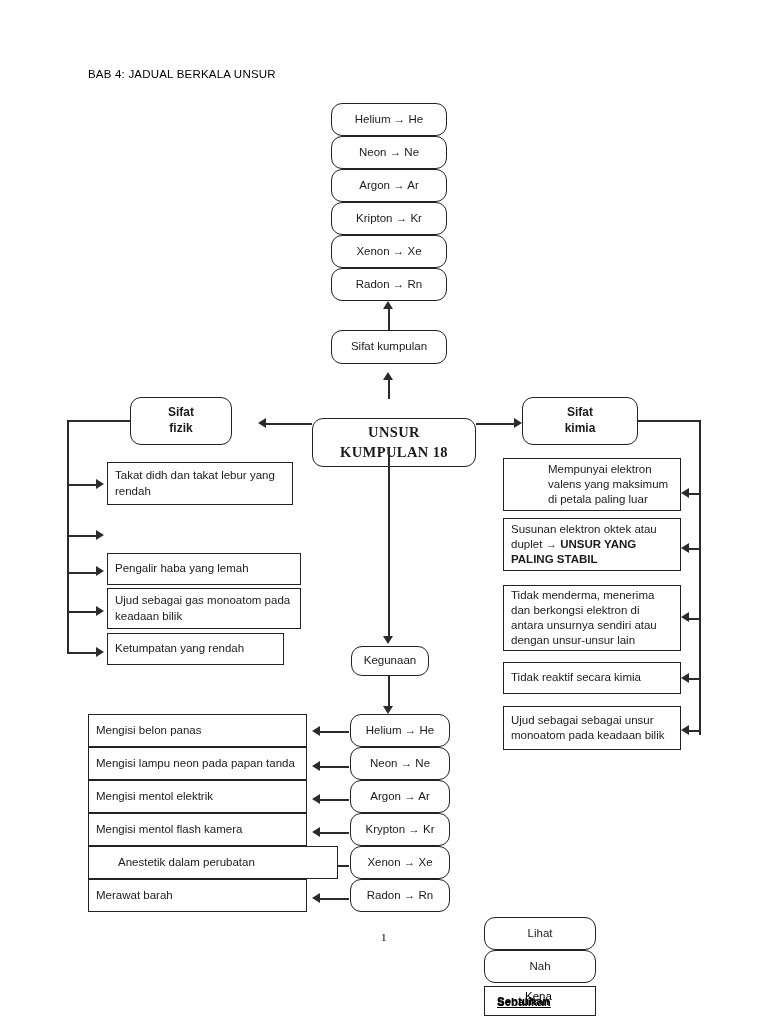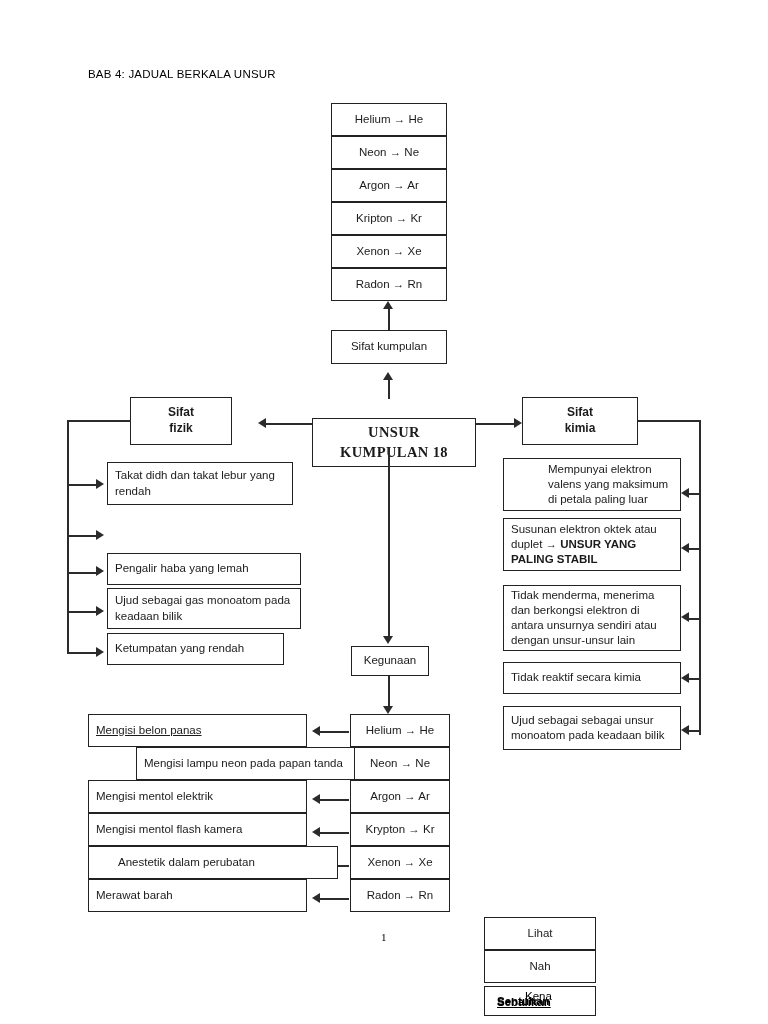--- a/index.html
+++ b/index.html
@@ -25,21 +25,21 @@
     position: absolute;
     box-sizing: border-box;
     border: 1.6px solid #222;
     background: #ffffff;
     font-size: 11.5px;
     line-height: 1.32;
     color: #1b1b1b;
     display: flex;
     align-items: center;
   }
-  .box.center-txt { justify-content: center; text-align: center; }
+  .box.center-txt { justify-content: center; text-align: center; border-radius: 11px; }
   .box.left-txt  { justify-content: flex-start; text-align: left; padding: 0 7px; }
 
   .b-bold { font-weight: bold; }
   .serif-head {
     font-family: "Liberation Serif", serif;
     font-weight: bold;
     font-size: 14.5px;
     letter-spacing: .4px;
   }
 
@@ -223,22 +223,22 @@
   <div class="ln h" style="left:320px; top:832px; width:29px;"></div>
   <div class="ah left" style="left:312px; top:827px;"></div>
 
   <div class="ln h" style="left:320px; top:865px; width:29px;"></div>
   <div class="ah left" style="left:312px; top:860px;"></div>
 
   <div class="ln h" style="left:320px; top:898px; width:29px;"></div>
   <div class="ah left" style="left:312px; top:893px;"></div>
 
   <div>
-    <div class="box left-txt" style="left:88px; top:714px; width:219px; height:33px;text-decoration:underline;">Mengisi belon panas</div>
-    <div class="box left-txt" style="left:88px; top:747px; width:219px; height:33px;margin-left:48px;">Mengisi lampu neon pada papan tanda</div>
+    <div class="box left-txt" style="left:88px; top:714px; width:219px; height:33px;">Mengisi belon panas</div>
+    <div class="box left-txt" style="left:88px; top:747px; width:219px; height:33px;">Mengisi lampu neon pada papan tanda</div>
     <div class="box left-txt" style="left:88px; top:780px; width:219px; height:33px;">Mengisi mentol elektrik</div>
     <div class="box left-txt" style="left:88px; top:813px; width:219px; height:33px;">Mengisi mentol flash kamera</div>
     <div class="box left-txt" style="left:88px; top:846px; width:250px; height:33px;padding-left:29px;">Anestetik  dalam perubatan</div>
     <div class="box left-txt" style="left:88px; top:879px; width:219px; height:33px;">Merawat barah</div>
   </div>
 
   <div class="pagenum" style="left:381px; top:931px;">1</div>
 
   <div>
     <div class="box center-txt" style="left:484px; top:917px; width:112px; height:33px;">Lihat</div>

